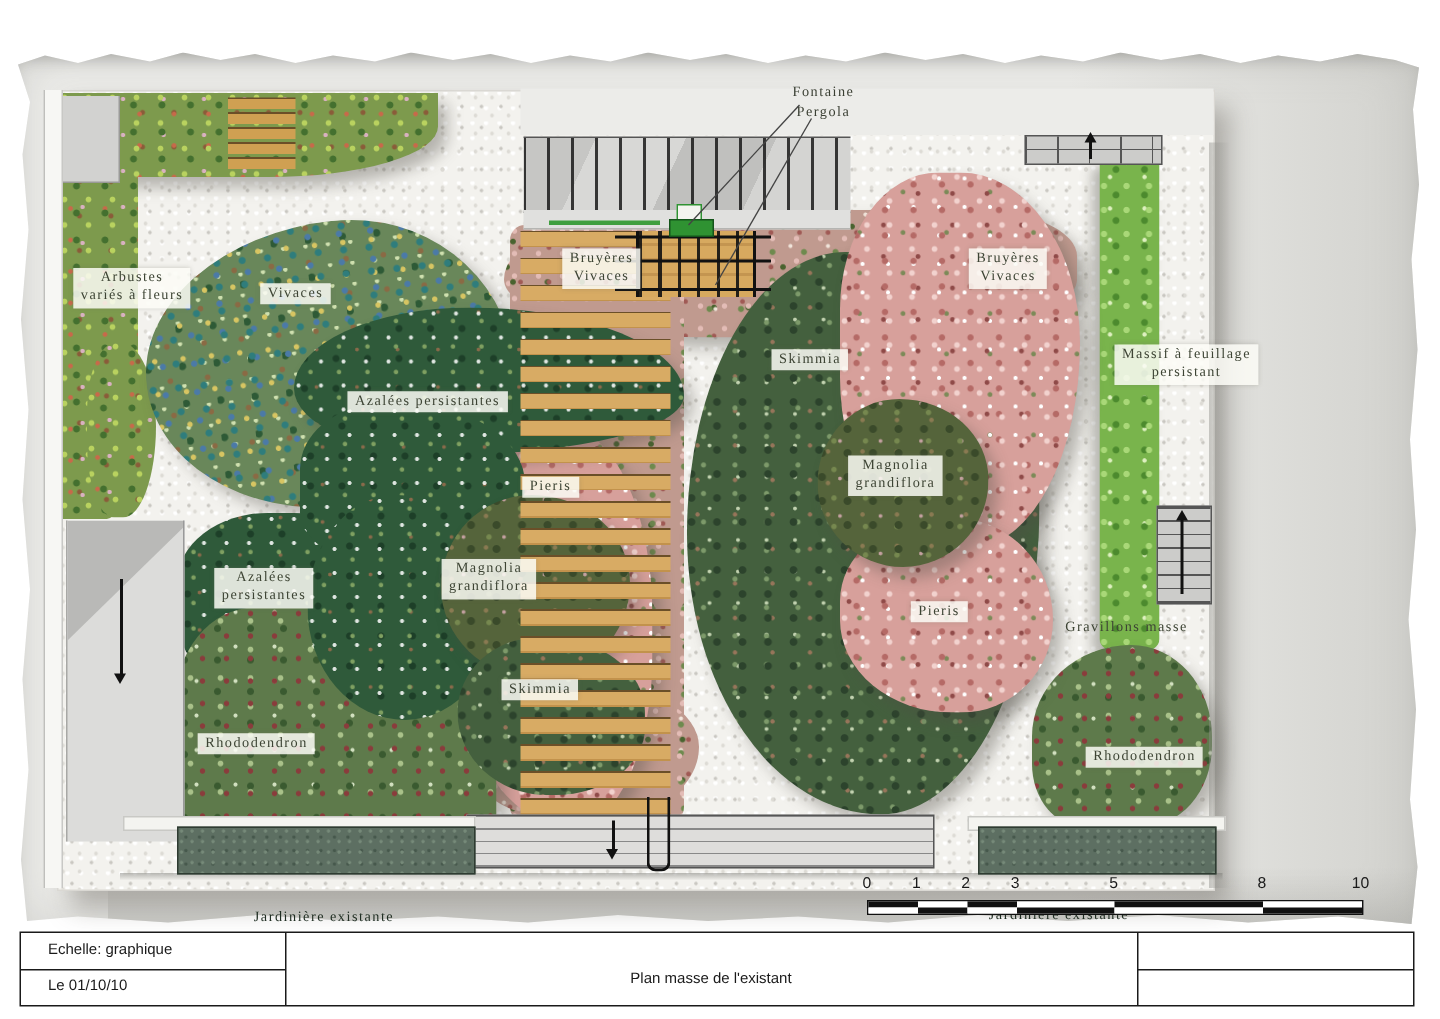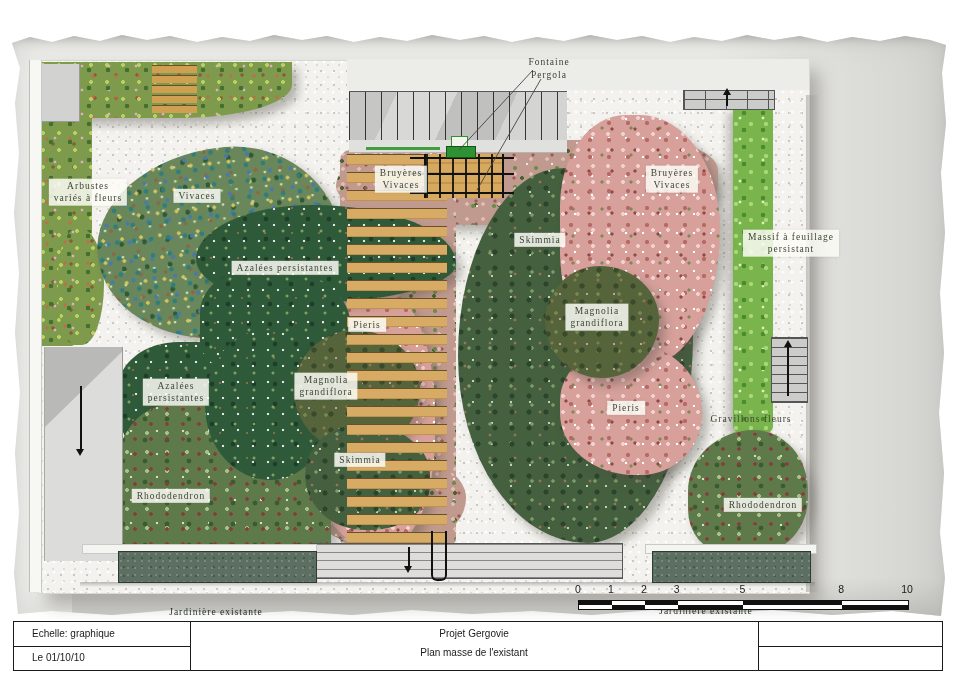--- a/index.html
+++ b/index.html
@@ -265,21 +265,21 @@
 grandiflora</div>
       <div class="plant-label boxed" style="left: 791px; top: 243px;">Massif à feuillage
 persistant</div>
       <div class="plant-label boxed" style="left: 367px; top: 325px;">Pieris</div>
       <div class="plant-label boxed" style="left: 326px; top: 386px;">Magnolia
 grandiflora</div>
       <div class="plant-label boxed" style="left: 176px; top: 392px;">Azalées
 persistantes</div>
       <div class="plant-label boxed" style="left: 360px; top: 460px;">Skimmia</div>
       <div class="plant-label boxed" style="left: 626px; top: 408px;">Pieris</div>
-      <div class="plant-label" style="left: 751px; top: 419px;">Gravillons fleurs</div>
+      <div class="plant-label" style="left: 751px; top: 419px;">Gravillons masse</div>
       <div class="plant-label boxed" style="left: 171px; top: 496px;">Rhododendron</div>
       <div class="plant-label boxed" style="left: 763px; top: 505px;">Rhododendron</div>
       <div class="plant-label dark" style="left: 216px; top: 568px;">Jardinière existante</div>
       <div class="plant-label dark" style="left: 706px; top: 567px;">Jardinière existante</div>
     </div>
 
   <div id="scale-bar-wrap">
     <div id="scale-ticks">
         <span class="scale-tick" style="left: 0%;">0</span>
         <span class="scale-tick" style="left: 10%;">1</span>
@@ -317,17 +317,16 @@
       </div>
   </div>
 
   <div id="title-block">
     <div class="tb-line" style="left:176px;top:0;width:1px;height:48px;"></div>
     <div class="tb-line" style="left:744px;top:0;width:1px;height:48px;"></div>
     <div class="tb-line" style="left:0;top:24px;width:176px;height:1px;"></div>
     <div class="tb-line" style="left:744px;top:24px;width:184px;height:1px;"></div>
     <div class="tb-text" style="left:18px;top:6px;">Echelle: graphique</div>
     <div class="tb-text" style="left:18px;top:30px;">Le 01/10/10</div>
-    <div class="tb-text" style="left:176px;top:6px;width:568px;text-align:center;">Projet Gergovie</div>
     <div class="tb-text" style="left:176px;top:25px;width:568px;text-align:center;">Plan masse de l'existant</div>
   </div>
 
 </div>
 
 </body></html>

